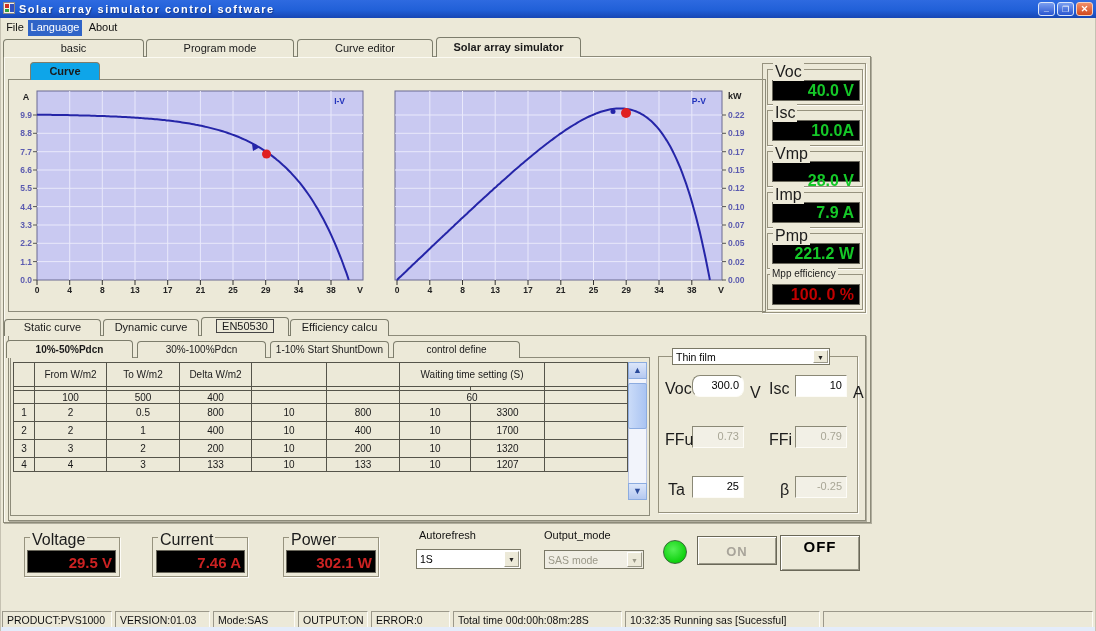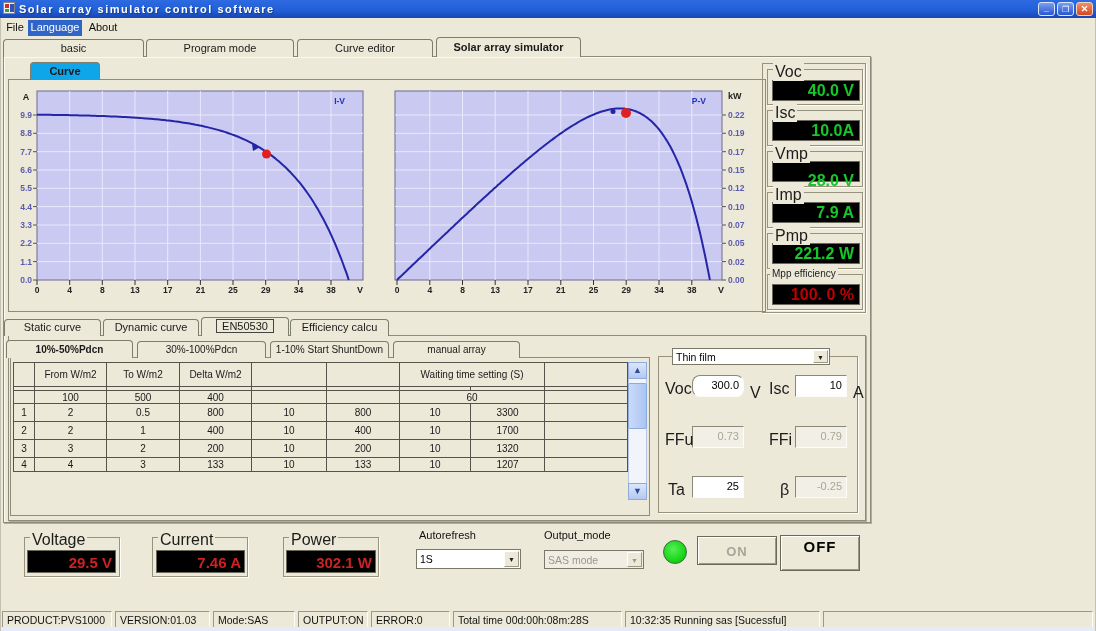--- a/index.html
+++ b/index.html
@@ -220,21 +220,21 @@
 <div class="abs" style="left:8px;top:335px;width:858px;height:186px;border:1px solid #8d8b7a;box-shadow:1px 1px 0 #b0ad9d;background:#ece9d8;"></div>
 <div class="tab" style="left:4px;top:319px;width:97px;height:17px;padding-top:1px;">Static curve</div>
 <div class="tab" style="left:103px;top:319px;width:96px;height:17px;padding-top:1px;">Dynamic curve</div>
 <div class="tab" style="left:201px;top:317px;width:88px;height:19px;padding-top:2px;z-index:2;"><span style="border:1px solid #444;padding:0 5px;">EN50530</span></div>
 <div class="tab" style="left:290px;top:319px;width:99px;height:17px;padding-top:1px;">Efficiency calcu</div>
 
 <div class="abs" style="left:10px;top:357px;width:640px;height:159px;border:1px solid #8d8b7a;background:#ece9d8;"></div>
 <div class="tab" style="left:6px;top:340px;width:127px;height:18px;padding-top:3px;font-size:10px;font-weight:bold;z-index:2;">10%-50%Pdcn</div>
 <div class="tab" style="left:137px;top:341px;width:129px;height:17px;padding-top:2px;font-size:10px;">30%-100%Pdcn</div>
 <div class="tab" style="left:270px;top:341px;width:119px;height:17px;padding-top:2px;font-size:10px;">1-10% Start ShuntDown</div>
-<div class="tab" style="left:393px;top:341px;width:127px;height:17px;padding-top:2px;font-size:10px;">manual array</div>
+<div class="tab" style="left:393px;top:341px;width:127px;height:17px;padding-top:2px;font-size:10px;">control define</div>
 
 <div class="abs" style="left:13px;top:362px;">
 <table class="grid">
 <colgroup>
         <col style="width:21px">
         <col style="width:72px">
         <col style="width:73px">
         <col style="width:72px">
         <col style="width:75px">
         <col style="width:73px">

